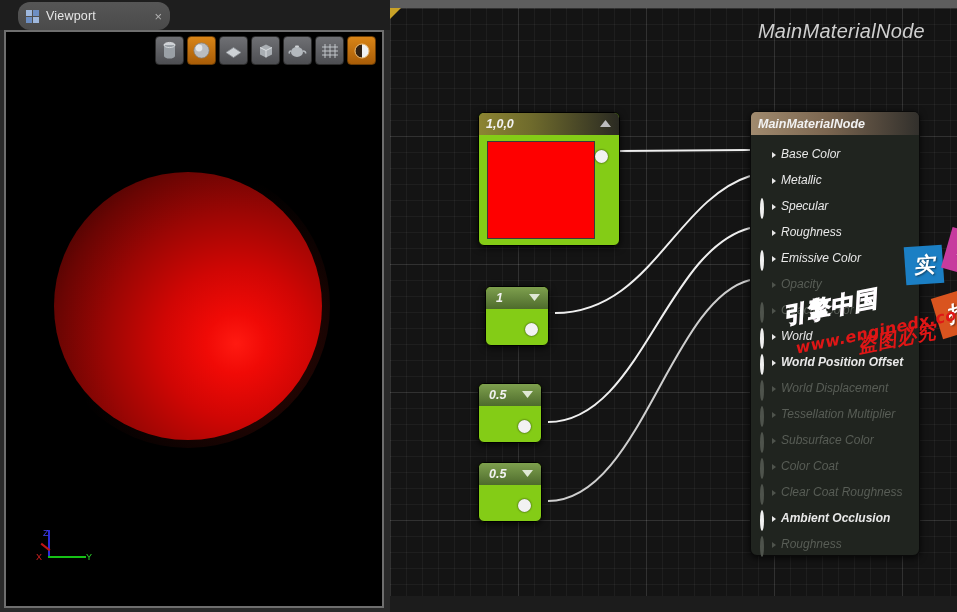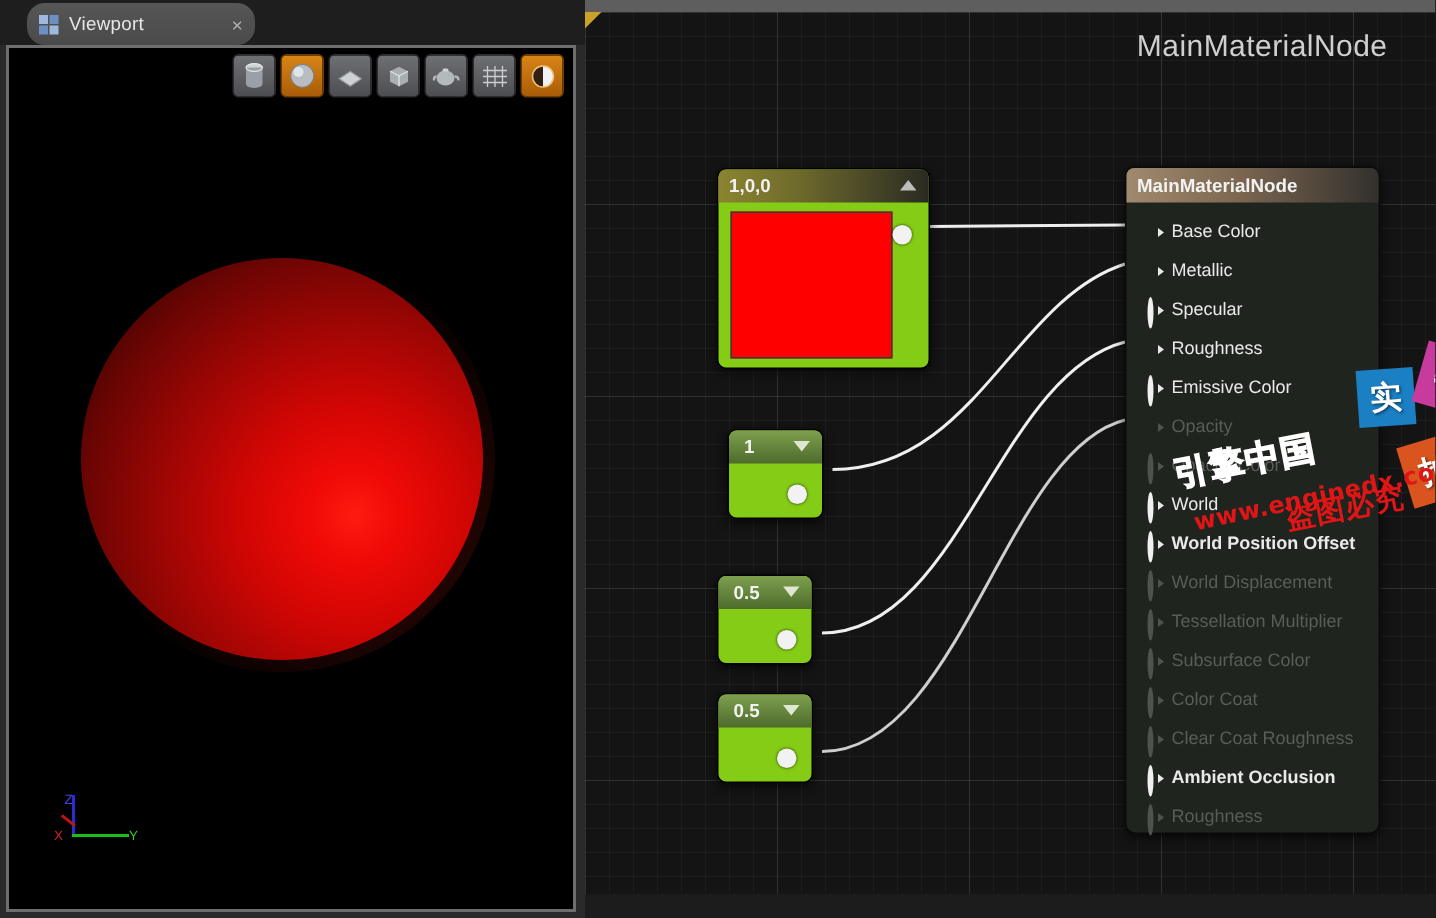--- a/index.html
+++ b/index.html
@@ -47,21 +47,21 @@
   
   #viewport-toolbar{position:absolute;right:6px;top:4px;display:flex;gap:3px;}
   .vp-btn{width:27px;height:27px;border-radius:4px;border:1px solid #2c2c2c;
       background:linear-gradient(to bottom,#6f7074,#4d4e52);
       display:flex;align-items:center;justify-content:center;cursor:pointer;position:relative;}
   .vp-btn.active{background:linear-gradient(to bottom,#d98517,#a85c07);border-color:#6b3c04;}
   .vp-btn svg{display:block;}
 
   
   #graph-panel{position:absolute;left:390px;top:0;width:567px;height:596px;
-     background:#151515;overflow:hidden;}
+     background:#151515;overflow:hidden;font-style:italic;}
   #graph-top-bar{position:absolute;left:0;top:0;width:567px;height:8px;background:#5e5e5e;}
   #graph-canvas{position:absolute;left:0;top:8px;width:567px;height:604px;
      background-color:#141414;
      background-image:
        linear-gradient(to right, rgba(255,255,255,.045) 1px, transparent 1px),
        linear-gradient(to bottom, rgba(255,255,255,.045) 1px, transparent 1px),
        linear-gradient(to right, rgba(255,255,255,.085) 1px, transparent 1px),
        linear-gradient(to bottom, rgba(255,255,255,.085) 1px, transparent 1px);
      background-size:16px 16px,16px 16px,128px 128px,128px 128px;}
   #graph-marker{position:absolute;left:0;top:8px;width:0;height:0;
@@ -100,21 +100,21 @@
 
   
   .pin{width:13px;height:13px;border-radius:50%;background:#f2f2f2;
        box-shadow:0 0 2px rgba(0,0,0,.8);}
 
   
   #node-main{left:360px;top:111px;width:168px;height:443px;background:#20241f;
        border:1px solid #0a0a0a;border-radius:7px;}
   #node-main .node-head{background:linear-gradient(to right,#a08a6e 0%,#7b6650 45%,#32302c 100%);
        font-weight:bold;font-size:12.5px;height:23px;}
-  #pin-list{padding:6px 12px 0 0;text-align:center;}
+  #pin-list{padding:6px 12px 0 0;}
   .pin-row{height:26px;display:flex;align-items:center;padding-left:9px;}
   .pin-ico{width:13px;height:13px;flex:0 0 13px;margin-right:8px;position:relative;}
   .pin-ico .dot{width:11px;height:11px;border-radius:50%;box-sizing:border-box;}
   .pin-ico .nub{position:absolute;right:-3px;top:4px;width:0;height:0;
        border-left:4px solid #e8e8e8;border-top:3px solid transparent;border-bottom:3px solid transparent;}
   .pin-row.filled .dot{background:#f0f0f0;}
   .pin-row.hollow .dot{background:transparent;border:2.4px solid #f0f0f0;}
   .pin-row.dim .dot{background:#4e534c;}
   .pin-row.dim.hollow .dot{background:transparent;border:2.4px solid #4e534c;}
   .pin-row.dim .nub{border-left-color:#4e534c;}

